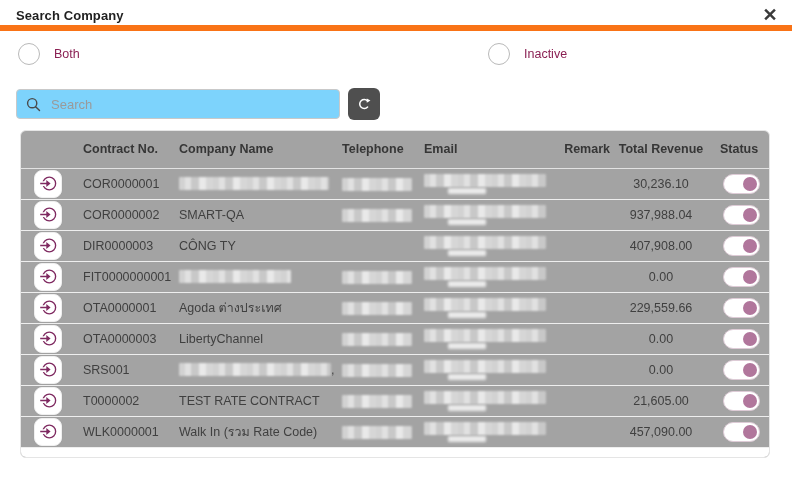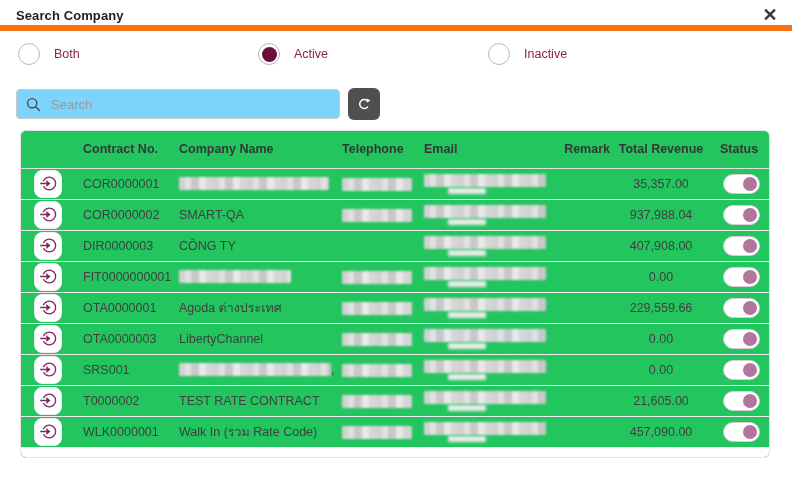--- a/index.html
+++ b/index.html
@@ -29,21 +29,21 @@
   
   .search-box { position:absolute; left:16px; top:89px; width:324px; height:30px; border:1px solid #c9c9c9; border-radius:4px;
     background:#7dd3fc; display:flex; align-items:center; padding:0 9px; gap:8px; }
   .search-box svg { flex:0 0 auto; }
   .search-input { border:none; outline:none; flex:1; font-size:13px; color:#333; font-family:"Liberation Sans",sans-serif; background:transparent; }
   .search-input::placeholder { color:#9a9a9a; }
   .refresh-btn { position:absolute; left:348px; top:88px; width:32px; height:32px; border:none; border-radius:6px;
     background:var(--refresh-bg,#4f4f4f); cursor:pointer; display:flex; align-items:center; justify-content:center; padding:0; }
 
   
-  .table-wrap { position:absolute; left:20px; top:130px; width:750px; border:1px solid #e5e5e5; border-radius:6px; overflow:hidden; background:#22c55e; }
+  .table-wrap { position:absolute; left:20px; top:130px; width:750px; border:1px solid #e5e5e5; border-radius:6px; overflow:hidden; background:#a3a3a3; }
   table { width:100%; border-collapse:collapse; table-layout:fixed; font-size:12.5px; color:#404040; }
   thead th { height:37px; border-bottom:1px solid #e2e2e2; font-weight:bold; color:#363636; text-align:left; padding:0; font-size:12.5px; }
   tbody td { height:31px; border-bottom:1px solid #eeeeee; padding:0; vertical-align:middle; }
   th.h-contract, td.c-contract { padding-left:7px; }
   th.h-company, td.c-company { padding-left:6px; }
   th.h-tel, td.c-tel { padding-left:3px; }
   th.h-email, td.c-email { padding-left:5px; }
   th.h-remark, td.c-remark { text-align:right; padding-right:3px; }
   th.h-revenue, td.c-revenue { text-align:center; padding-right:4px; }
   th.h-status { padding-left:7px; }
@@ -78,24 +78,20 @@
 
 <div class="modal-header">
   <span class="modal-title">Search Company</span>
   <button class="close-btn">✕</button>
 </div>
 
 <div class="filters">
   <div class="radio-item r0">
     <span class="radio-circle"></span>
     <span class="radio-label">Both</span>
-  </div>
-  <div class="radio-item r1 selected">
-    <span class="radio-circle"></span>
-    <span class="radio-label">Active</span>
   </div>
   <div class="radio-item r2">
     <span class="radio-circle"></span>
     <span class="radio-label">Inactive</span>
   </div>
 </div>
 
 <div class="search-box">
   <svg width="15" height="15" viewBox="0 0 16 16">
     <circle cx="6.6" cy="6.6" r="4.9" fill="none" stroke="#4a4a4a" stroke-width="1.5"></circle>
@@ -150,21 +146,21 @@
     <td class="c-contract"><span>COR0000001</span></td>
     <td class="c-company">
       <span class="redact" style="width: 150px;"></span><span class="company-text"></span>
     </td>
     <td class="c-tel"><span class="redact redact-tel"></span></td>
     <td class="c-email">
       <span class="redact redact-email"></span>
       <span class="redact-email-sub"></span>
     </td>
     <td class="c-remark"><span></span></td>
-    <td class="c-revenue"><span>35,357.00</span></td>
+    <td class="c-revenue"><span>30,236.10</span></td>
     <td class="c-status"><span class="toggle"></span></td>
   </tr>
 
   <tr class="t-row">
     <td class="c-icon">
       <button class="enter-btn">
         <svg class="enter-icon" width="19" height="19" viewBox="0 0 24 24">
           <circle class="stk" cx="13" cy="12" r="8" fill="none" stroke-width="1.7"></circle>
           <line class="msk" x1="0" y1="12" x2="11.5" y2="12" stroke-width="6"></line>
           <line class="stk" x1="1.5" y1="12" x2="12" y2="12" stroke-width="1.7"></line>

